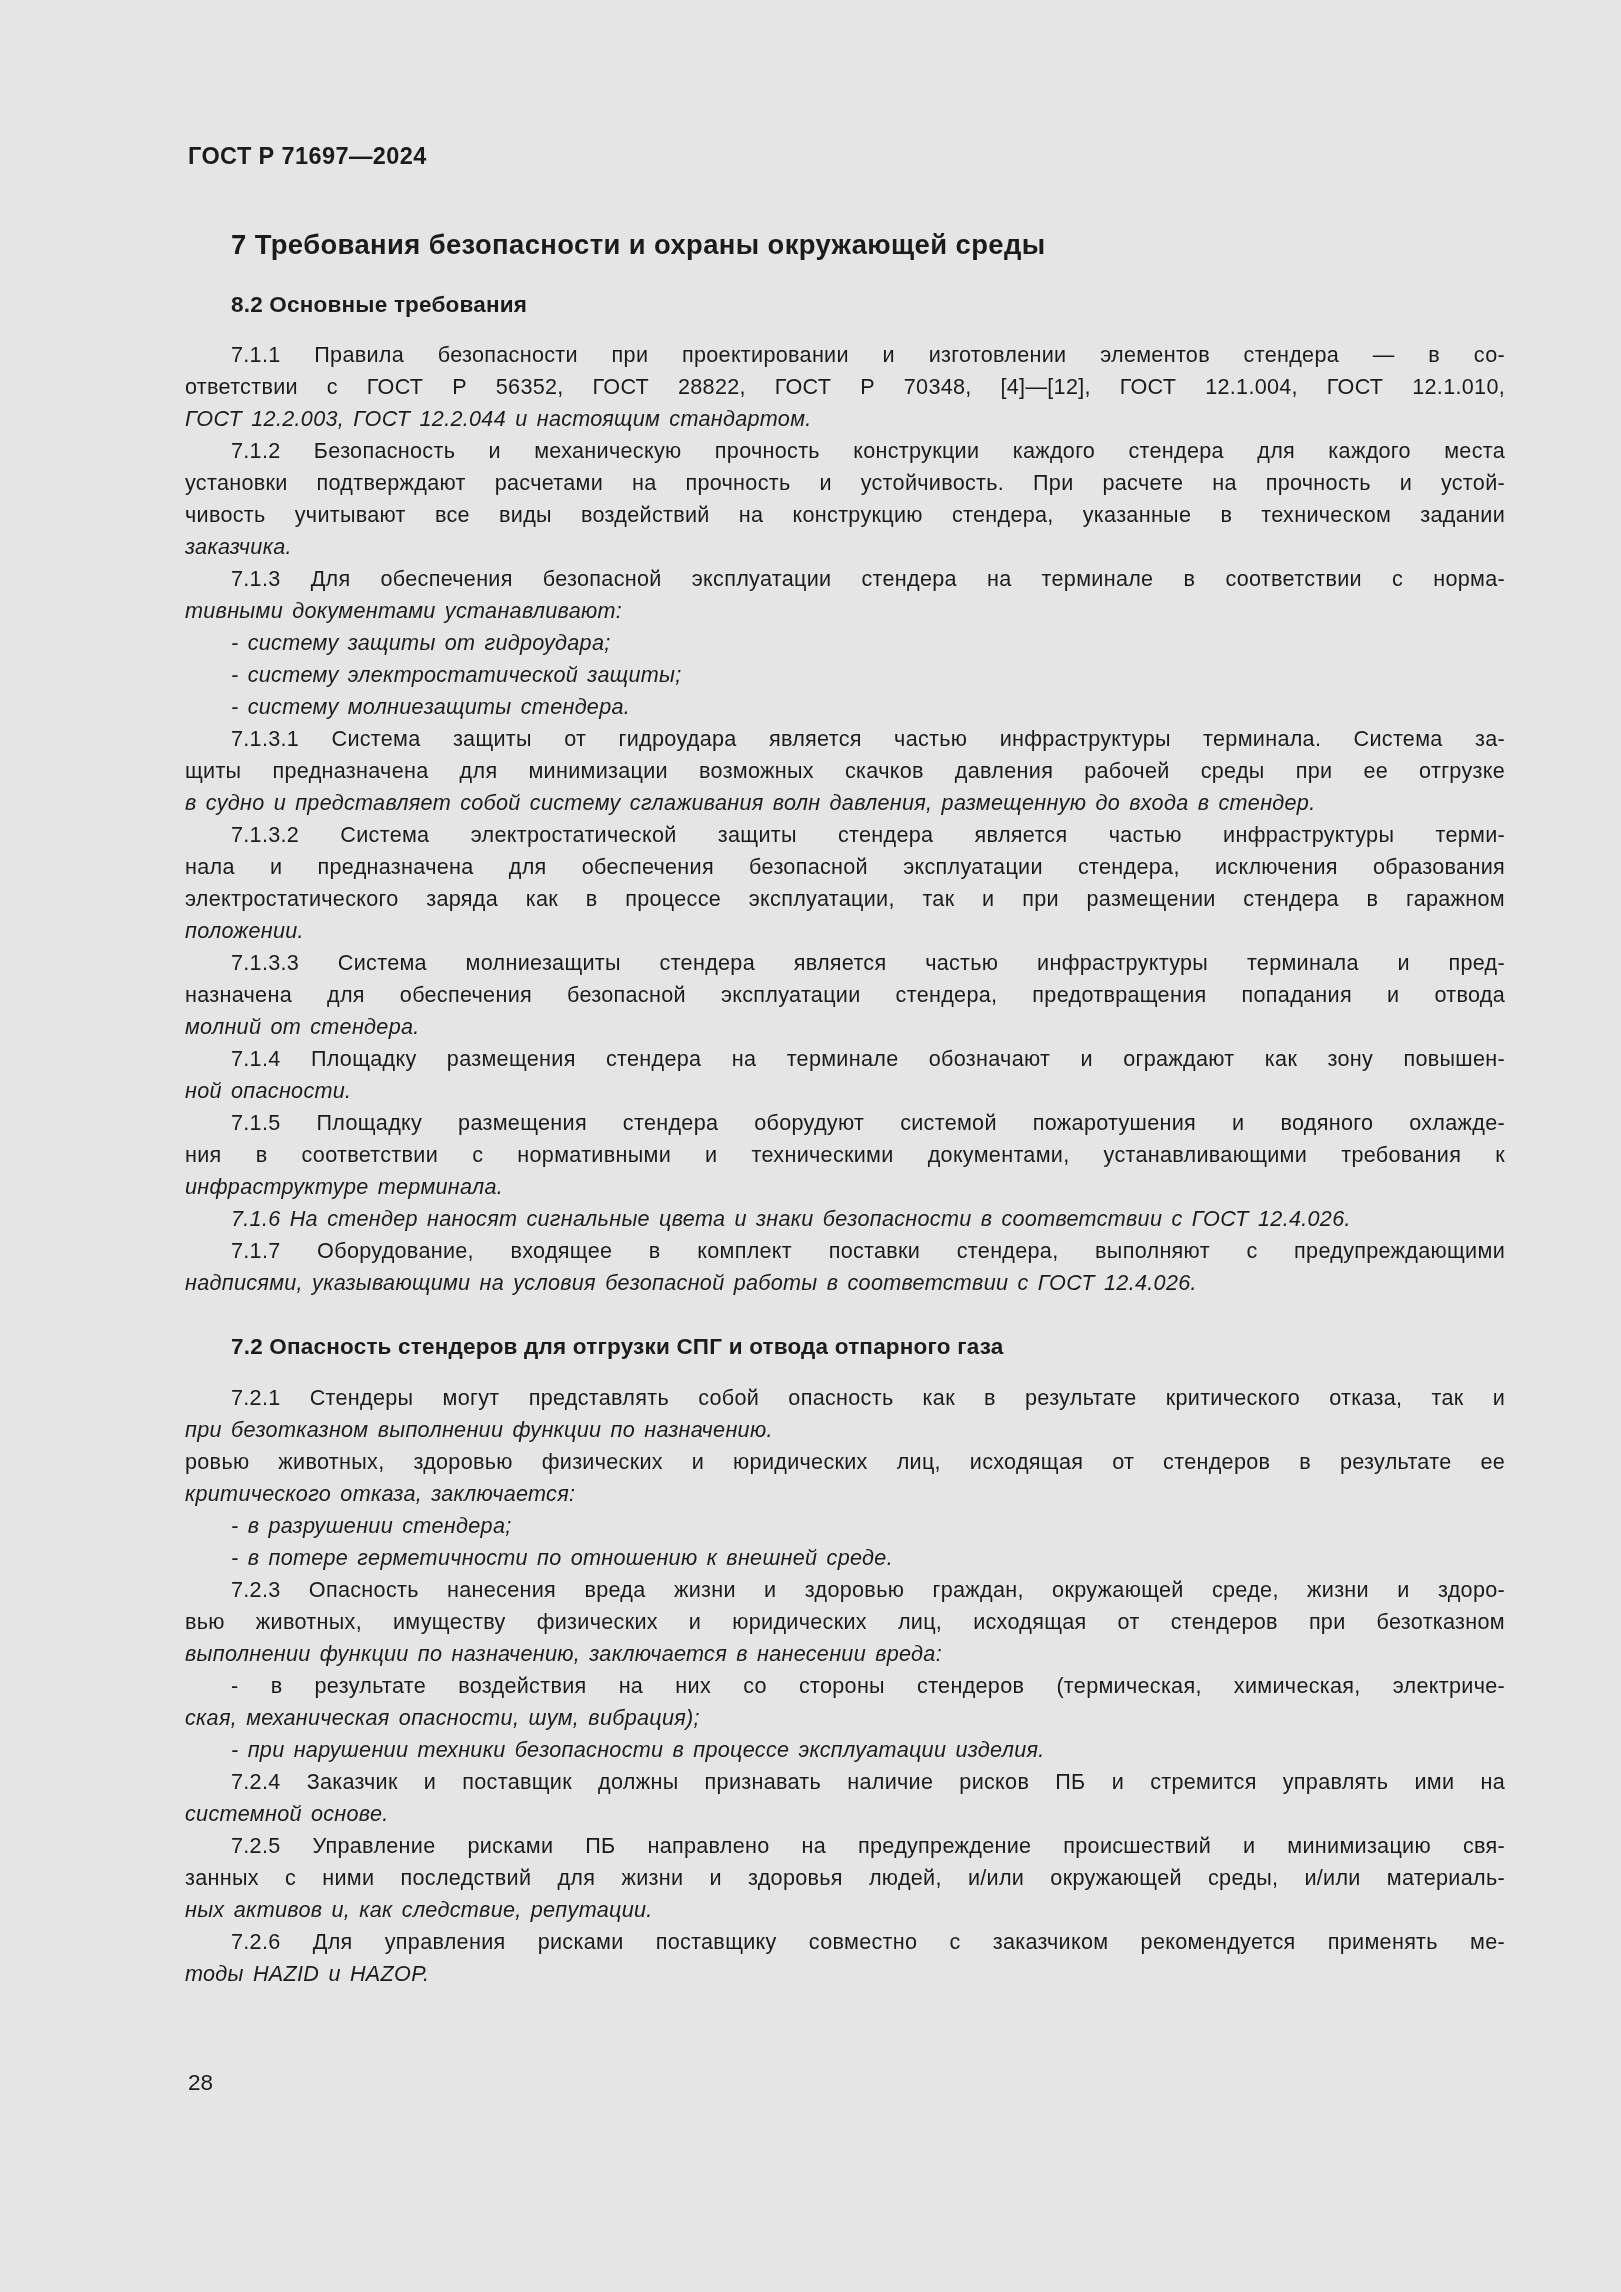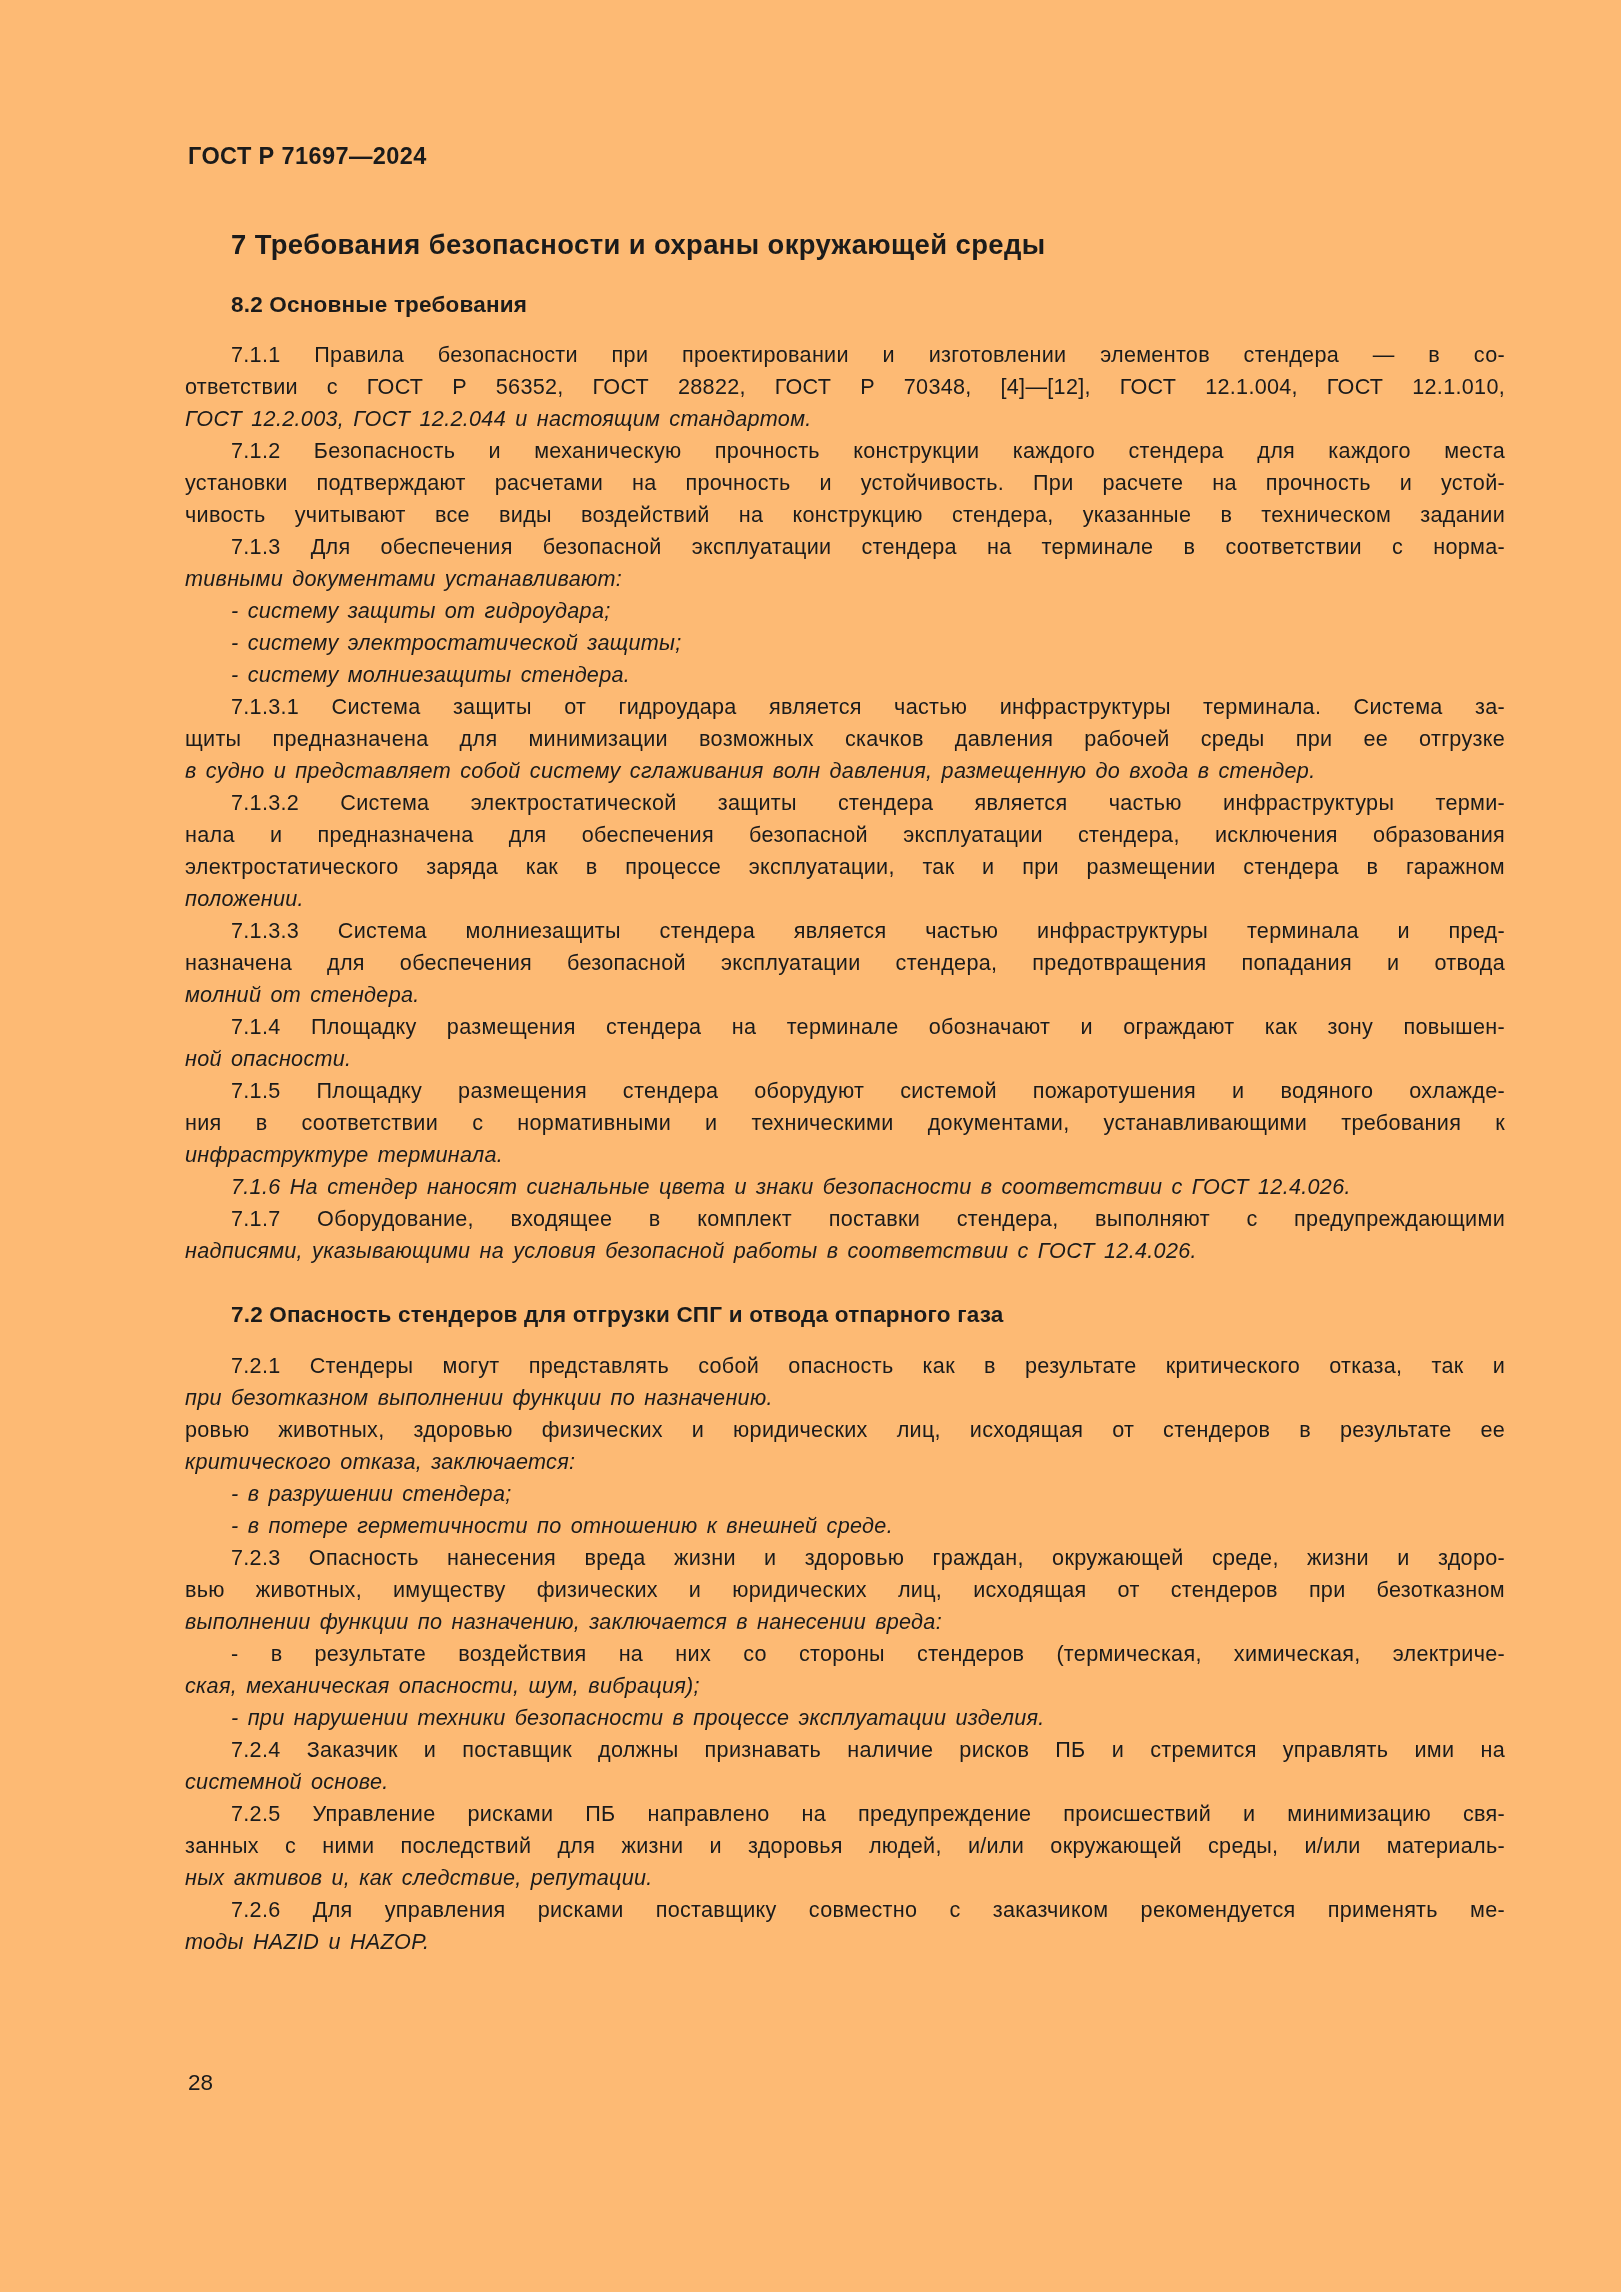--- a/index.html
+++ b/index.html
@@ -1,21 +1,21 @@
 <!DOCTYPE html>
 <html lang="ru"><head>
 <meta charset="utf-8">
 <style>
   html, body { margin: 0; padding: 0; background: #6b6b6b; }
   .page {
     position: relative;
     width: 1621px;
     height: 2293px;
     margin: 0 auto;
-    background: #fdba74;
+    background: #e5e5e5;
     color: #1b1b1b;
     font-family: "Liberation Sans", "DejaVu Sans", sans-serif;
     overflow: hidden;
   }
   .running-header {
     position: absolute;
     left: 188px;
     top: 143px;
     font-size: 23.5px;
     font-weight: bold;
@@ -77,20 +77,21 @@
         <div class="h2">8.2 Основные требования</div>
         <div class="para">
           <div class="pline first">7.1.1 Правила безопасности при проектировании и изготовлении элементов стендера — в со-</div>
           <div class="pline">ответствии с ГОСТ Р 56352, ГОСТ 28822, ГОСТ Р 70348, [4]—[12], ГОСТ 12.1.004, ГОСТ 12.1.010,</div>
           <div class="pline plast">ГОСТ 12.2.003, ГОСТ 12.2.044 и настоящим стандартом.</div>
         </div>
         <div class="para">
           <div class="pline first">7.1.2 Безопасность и механическую прочность конструкции каждого стендера для каждого места</div>
           <div class="pline">установки подтверждают расчетами на прочность и устойчивость. При расчете на прочность и устой-</div>
           <div class="pline">чивость учитывают все виды воздействий на конструкцию стендера, указанные в техническом задании</div>
+          <div class="pline plast">заказчика.</div>
         </div>
         <div class="para">
           <div class="pline first">7.1.3 Для обеспечения безопасной эксплуатации стендера на терминале в соответствии с норма-</div>
           <div class="pline plast">тивными документами устанавливают:</div>
         </div>
         <div class="para">
           <div class="pline first plast">- систему защиты от гидроудара;</div>
         </div>
         <div class="para">
           <div class="pline first plast">- систему электростатической защиты;</div>

